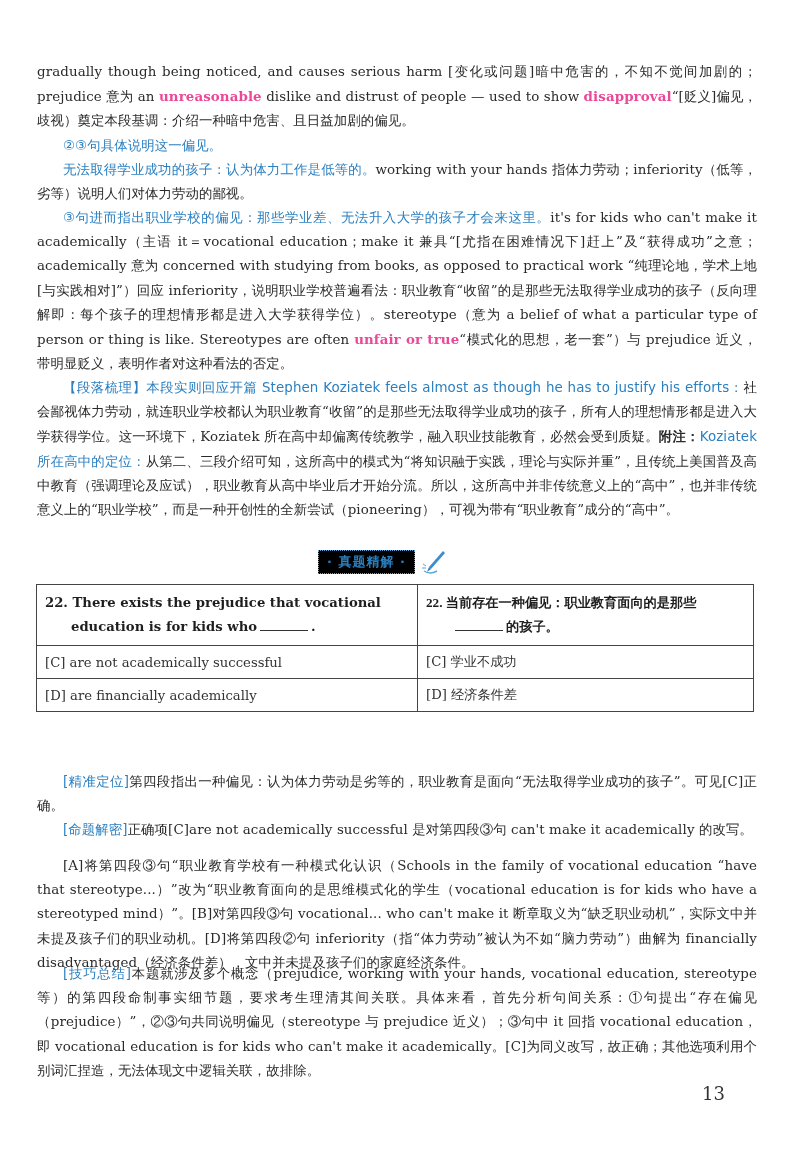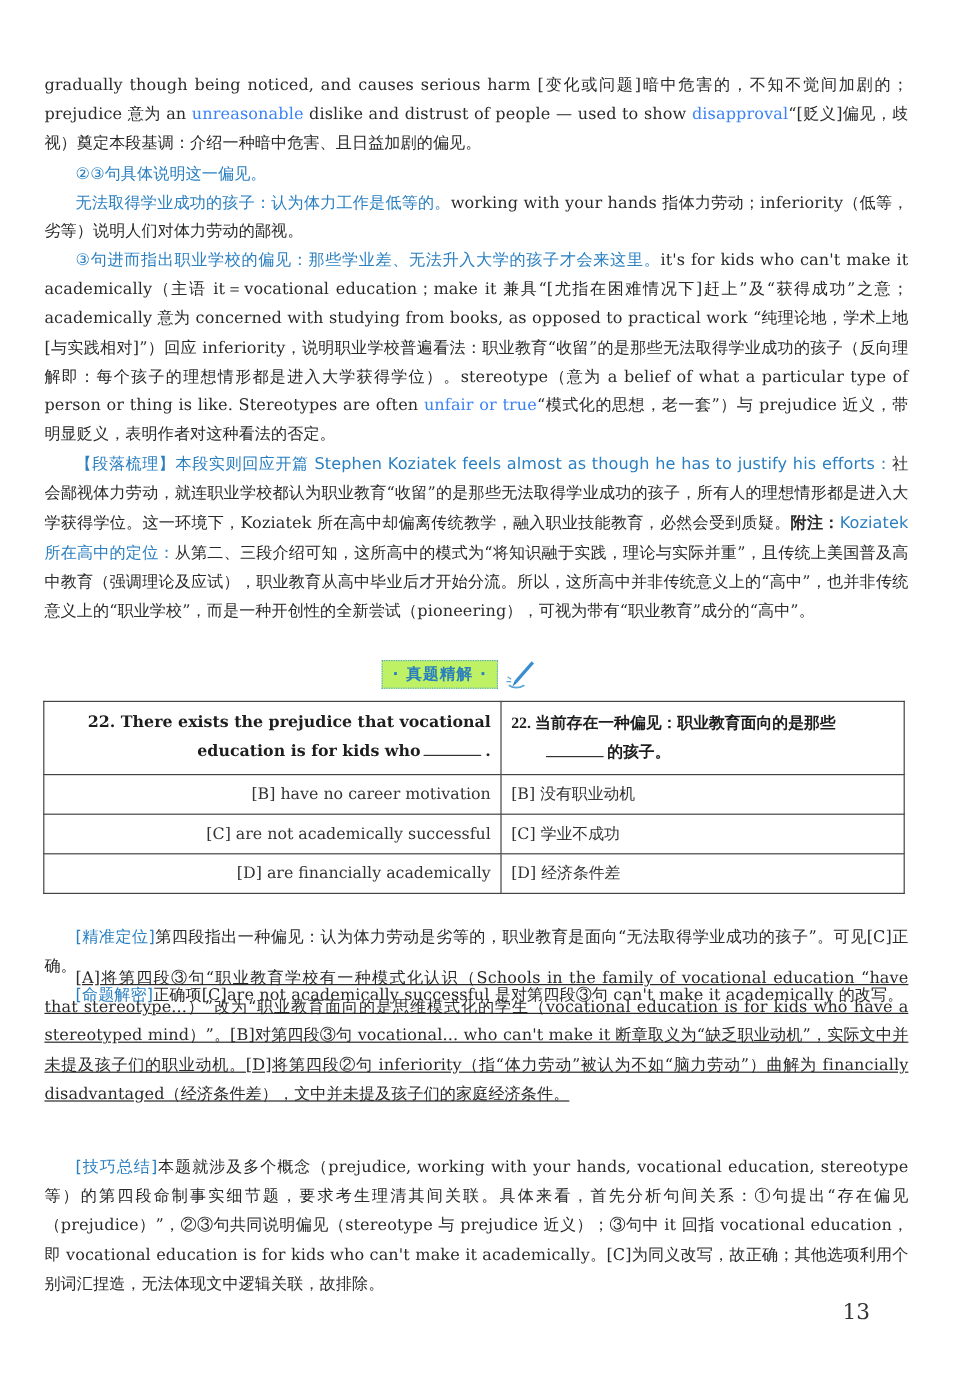--- a/index.html
+++ b/index.html
@@ -3,30 +3,30 @@
 <meta charset="utf-8">
 <style>
   html, body { margin: 0; padding: 0; background: #ffffff; }
   body { width: 800px; height: 1164px; position: relative; overflow: hidden;
          font-family: "DejaVu Serif", "Liberation Serif", serif; color: #2a2a2a; }
   .page { position: absolute; left: 37px; top: 0; width: 720px; }
   .p { font-size: 13.4px; line-height: 24.2px; margin: 0; text-align: justify; letter-spacing: 0.1px; }
   .indent { text-indent: 26px; }
   .blue { color: #2a7fc0; font-family: "DejaVu Sans", "Liberation Sans", sans-serif; font-weight: normal; }
   .blue-n { color: #2a7fc0; font-family: "DejaVu Sans", "Liberation Sans", sans-serif; }
-  b.en { font-weight: normal; color: #3b82f6; }
+  b.en { font-weight: bold; color: #ec4899; }
   .title-box { position: absolute; left: 318px; top: 550px; height: 24px; display: flex; align-items: center; }
-  .title-inner { border: 1.5px dotted #5aa6d8; background: #bef264; color: #2a7fc0;
+  .title-inner { border: 1.5px dotted #5aa6d8; background: #000000; color: #2a7fc0;
                  font-family: "DejaVu Sans", "Liberation Sans", sans-serif; font-weight: bold;
                  font-size: 13px; padding: 2px 8px; letter-spacing: 1px; }
   .pen { margin-left: 6px; width: 26px; height: 26px; }
   table.q { position: absolute; left: 36px; top: 584px; width: 718px; border-collapse: collapse;
             font-size: 13.2px; }
   table.q td { border: 1.5px solid #444; padding: 4px 8px; vertical-align: middle; height: 24px; color: #333; }
-  table.q td.l { width: 364px; text-align: right; }
+  table.q td.l { width: 364px; }
   table.q tr.head td { font-weight: bold; height: 52px; line-height: 24px; color: #1e1e1e; }
   .hang { display: block; padding-left: 26px; text-indent: -26px; }
   .blank { display: inline-block; width: 48px; border-bottom: 1px solid #333; height: 12px; margin: 0 3px; }
   .pnum { position: absolute; left: 702px; top: 1083px; font-size: 18px; color: #333; }
 </style>
 </head>
 <body>
 
 <div class="page">
   <p class="p" style="position:absolute; top:60px; width:720px;">
@@ -64,42 +64,38 @@
   <tbody>
       <tr class="head">
     <td class="l">
       <span class="hang"><span>22. There exists the prejudice that vocational education</span> <span>is for kids who</span><span class="blank"></span><span>.</span></span>
     </td>
     <td style="font-family:Liberation Serif, serif;">
       <span class="hang"><span>22. 当前存在一种偏见：职业教育面向的是</span><span>那些</span><span class="blank"></span><span>的孩子。</span></span>
     </td>
   </tr>
   <tr>
-    <td class="l">[B] have no career motivation</td>
-    <td>[B] 没有职业动机</td>
-  </tr>
-  <tr>
     <td class="l">[C] are not academically successful</td>
     <td>[C] 学业不成功</td>
   </tr>
   <tr>
     <td class="l">[D] are financially academically</td>
     <td>[D] 经济条件差</td>
   </tr>
 </tbody>
   </table>
 
 <div class="page">
   <p class="p indent" style="position:absolute; top:770px; width:720px;">
     <span class="blue-n">[精准定位]</span><span>第四段指出一种偏见：认为体力劳动是劣等的，职业教育是面向“无法取得学业成功的孩子”。可见[C]正确。</span>
   </p>
   <p class="p indent" style="position:absolute; top:818px; width:720px;">
     <span class="blue-n">[命题解密]</span><span>正确项[C]are not academically successful 是对第四段③句 can't make it academically 的改写。</span>
   </p>
-  <p class="p indent" style="position:absolute; top:804px; width:720px;text-decoration:underline;">
+  <p class="p indent" style="position:absolute; top:854px; width:720px;">
     <span>[A]将第四段③句“职业教育学校有一种模式化认识（Schools in the family of vocational education “have that stereotype...）”改为“职业教育面向的是思维模式化的学生（vocational education is for kids who have a stereotyped mind）”。[B]对第四段③句 vocational... who can't make it 断章取义为“缺乏职业动机”，实际文中并未提及孩子们的职业动机。[D]将第四段②句 inferiority（指“体力劳动”被认为不如“脑力劳动”）曲解为 financially disadvantaged（经济条件差），文中并未提及孩子们的家庭经济条件。</span>
   </p>
   <p class="p indent" style="position:absolute; top:962px; width:720px;">
     <span class="blue-n">[技巧总结]</span><span>本题就涉及多个概念（prejudice, working with your hands, vocational education, stereotype 等）的第四段命制事实细节题，要求考生理清其间关联。具体来看，首先分析句间关系：①句提出“存在偏见（prejudice）”，②③句共同说明偏见（stereotype 与 prejudice 近义）；③句中 it 回指 vocational education，即 vocational education is for kids who can't make it academically。[C]为同义改写，故正确；其他选项利用个别词汇捏造，无法体现文中逻辑关联，故排除。</span>
   </p>
 </div>
 
 <div class="pnum">13</div>
 
 </body></html>

